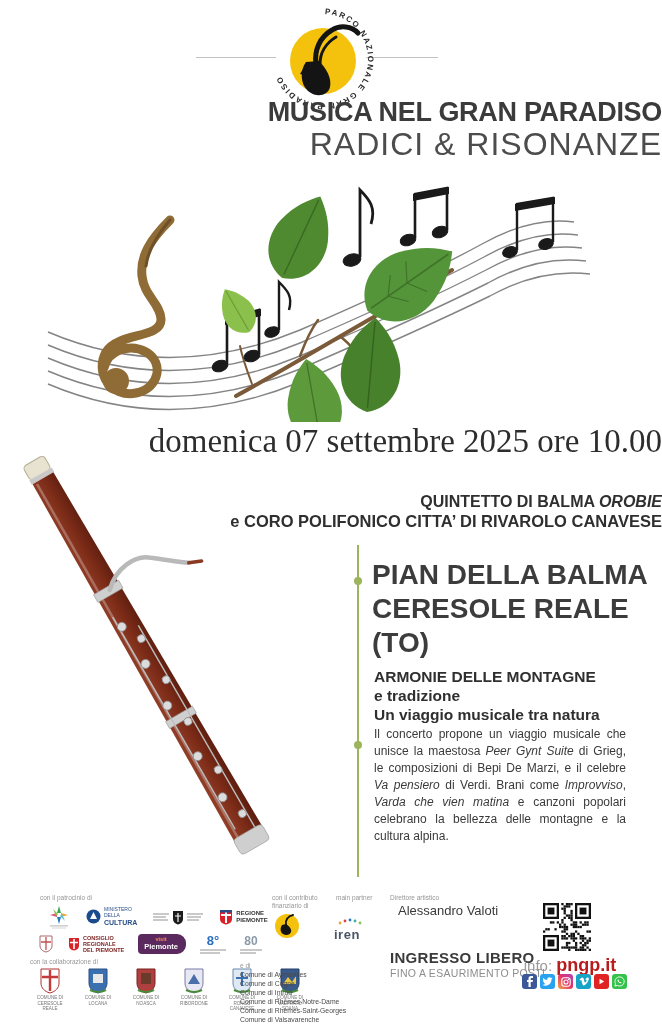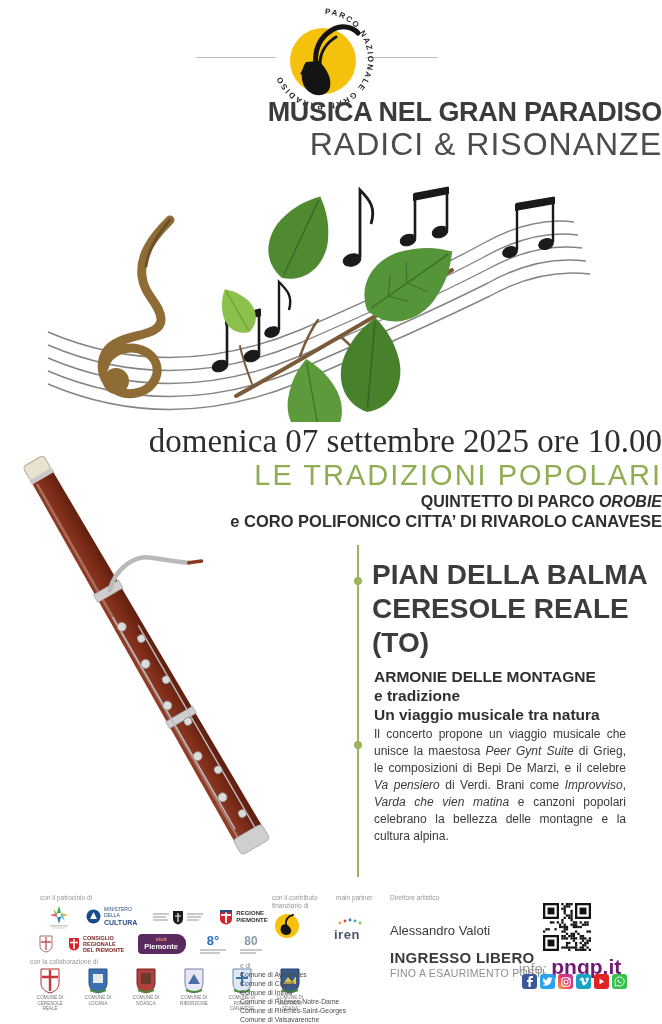--- a/index.html
+++ b/index.html
@@ -34,21 +34,21 @@
   .logoitem{display:flex;flex-direction:column;align-items:center;}
   .logotxt{font-size:5px;line-height:1.15;color:#555;}
   .bars i{display:block;height:2px;background:#c9c9c9;margin:1px 0;}
   .crest-cap{font-size:4.6px;color:#777;text-align:center;line-height:1.2;margin-top:1px;width:40px;}
   .communes{font-size:6.8px;line-height:1.1;color:#4a4a4a;}
   .communes div{margin-bottom:1.5px;}
   .dirname{font-size:13px;color:#3a3a3a;}
   .ingresso1{font-size:15px;font-weight:bold;color:#3a3a3a;letter-spacing:.3px;}
   .ingresso2{font-size:10.5px;color:#8d8d8d;letter-spacing:.3px;}
   .infoline{font-size:15px;color:#9a9a9a;}
-  .infoline b{font-size:21px;color:#701a75;}
+  .infoline b{font-size:18px;color:#b91c1c;}
   .socials{display:flex;gap:3px;}
   .sq{width:15px;height:15px;border-radius:3px;display:flex;align-items:center;justify-content:center;}
   .sq svg{display:block;}
   .vim{background:#17a3c6;} .fb{background:#3b5998;} .tw{background:#2aa3ef;}
   .ig{background:linear-gradient(45deg,#f5a54a,#e1306c 55%,#a849c0);} .yt{background:#e02424;} .wa{background:#35c24b;}
   .vcredit{right:8px;top:935px;width:60px;transform:rotate(-90deg);transform-origin:right top;}
 </style>
 </head>
 <body>
 
@@ -137,22 +137,21 @@
         <path d="M0,-38 L0 44" stroke="#35641f" stroke-width="1.4"></path>
       </g>
       <g transform="translate(314,244) rotate(170) scale(0.95)">
         <path d="M0,-42 C 24,-36 33,-12 26,10 C 19,30 9,40 0,48 C -9,40 -19,30 -26,10 C -33,-12 -24,-36 0,-42 Z" fill="#5c9a3c"></path>
         <path d="M0,-38 L0 44" stroke="#447428" stroke-width="1.4"></path>
       </g>
     </g>
   </svg>
 
   <div class="abs ctr dateline">domenica 07 settembre 2025 ore 10.00</div>
-  <div class="abs ctr evtitle">LE TRADIZIONI POPOLARI</div>
-  <div class="abs ctr ens"><span>QUINTETTO DI PARCO </span><em>OROBIE</em></div>
+  <div class="abs ctr ens"><span>QUINTETTO DI BALMA </span><em>OROBIE</em></div>
   <div class="abs ctr choir">e CORO POLIFONICO CITTA’ DI RIVAROLO CANAVESE</div>
 
   <svg class="abs" style="left:5px;top:445px;" width="330" height="450" viewBox="0 0 330 450">
     <defs>
       <linearGradient id="wood" x1="0" y1="0" x2="1" y2="0">
         <stop offset="0" stop-color="#93402a"></stop>
           <stop offset=".5" stop-color="#7d2c18"></stop>
           <stop offset="1" stop-color="#5c1d0e"></stop>
       </linearGradient>
     </defs>
@@ -377,21 +376,21 @@
       <circle cx="6" cy="5" r="1.4" fill="#f2a23a"></circle>
         <circle cx="11" cy="3" r="1.4" fill="#e04040"></circle>
       <circle cx="16" cy="2" r="1.4" fill="#2a7ac0"></circle>
         <circle cx="21" cy="3" r="1.4" fill="#3ab0a0"></circle>
       <circle cx="26" cy="5" r="1.4" fill="#8cc04c"></circle>
     </svg>
     <div style="font-size:13px;font-weight:bold;color:#4a5568;letter-spacing:.5px;line-height:.8;">iren</div>
   </div>
 
   <div class="abs flabel" style="left:390px;top:894px;">Direttore artistico</div>
-  <div class="abs dirname" style="left:390px;top:903px;margin-top:20px;">Alessandro Valoti</div>
+  <div class="abs dirname" style="left:398px;top:903px;">Alessandro Valoti</div>
   <div class="abs ingresso1" style="left:390px;top:949px;">INGRESSO LIBERO</div>
   <div class="abs ingresso2" style="left:390px;top:967px;">FINO A ESAURIMENTO POSTI</div>
 
   <svg class="abs" style="left:543px;top:903px;" width="48" height="48" viewBox="0 0 21 21">
     <rect width="21" height="21" fill="#fff"></rect>
     <g fill="#111">
       <rect x="0" y="0" width="7" height="7"></rect>
         <rect x="14" y="0" width="7" height="7"></rect>
         <rect x="0" y="14" width="7" height="7"></rect>
       <rect x="1" y="1" width="5" height="5" fill="#fff"></rect>

